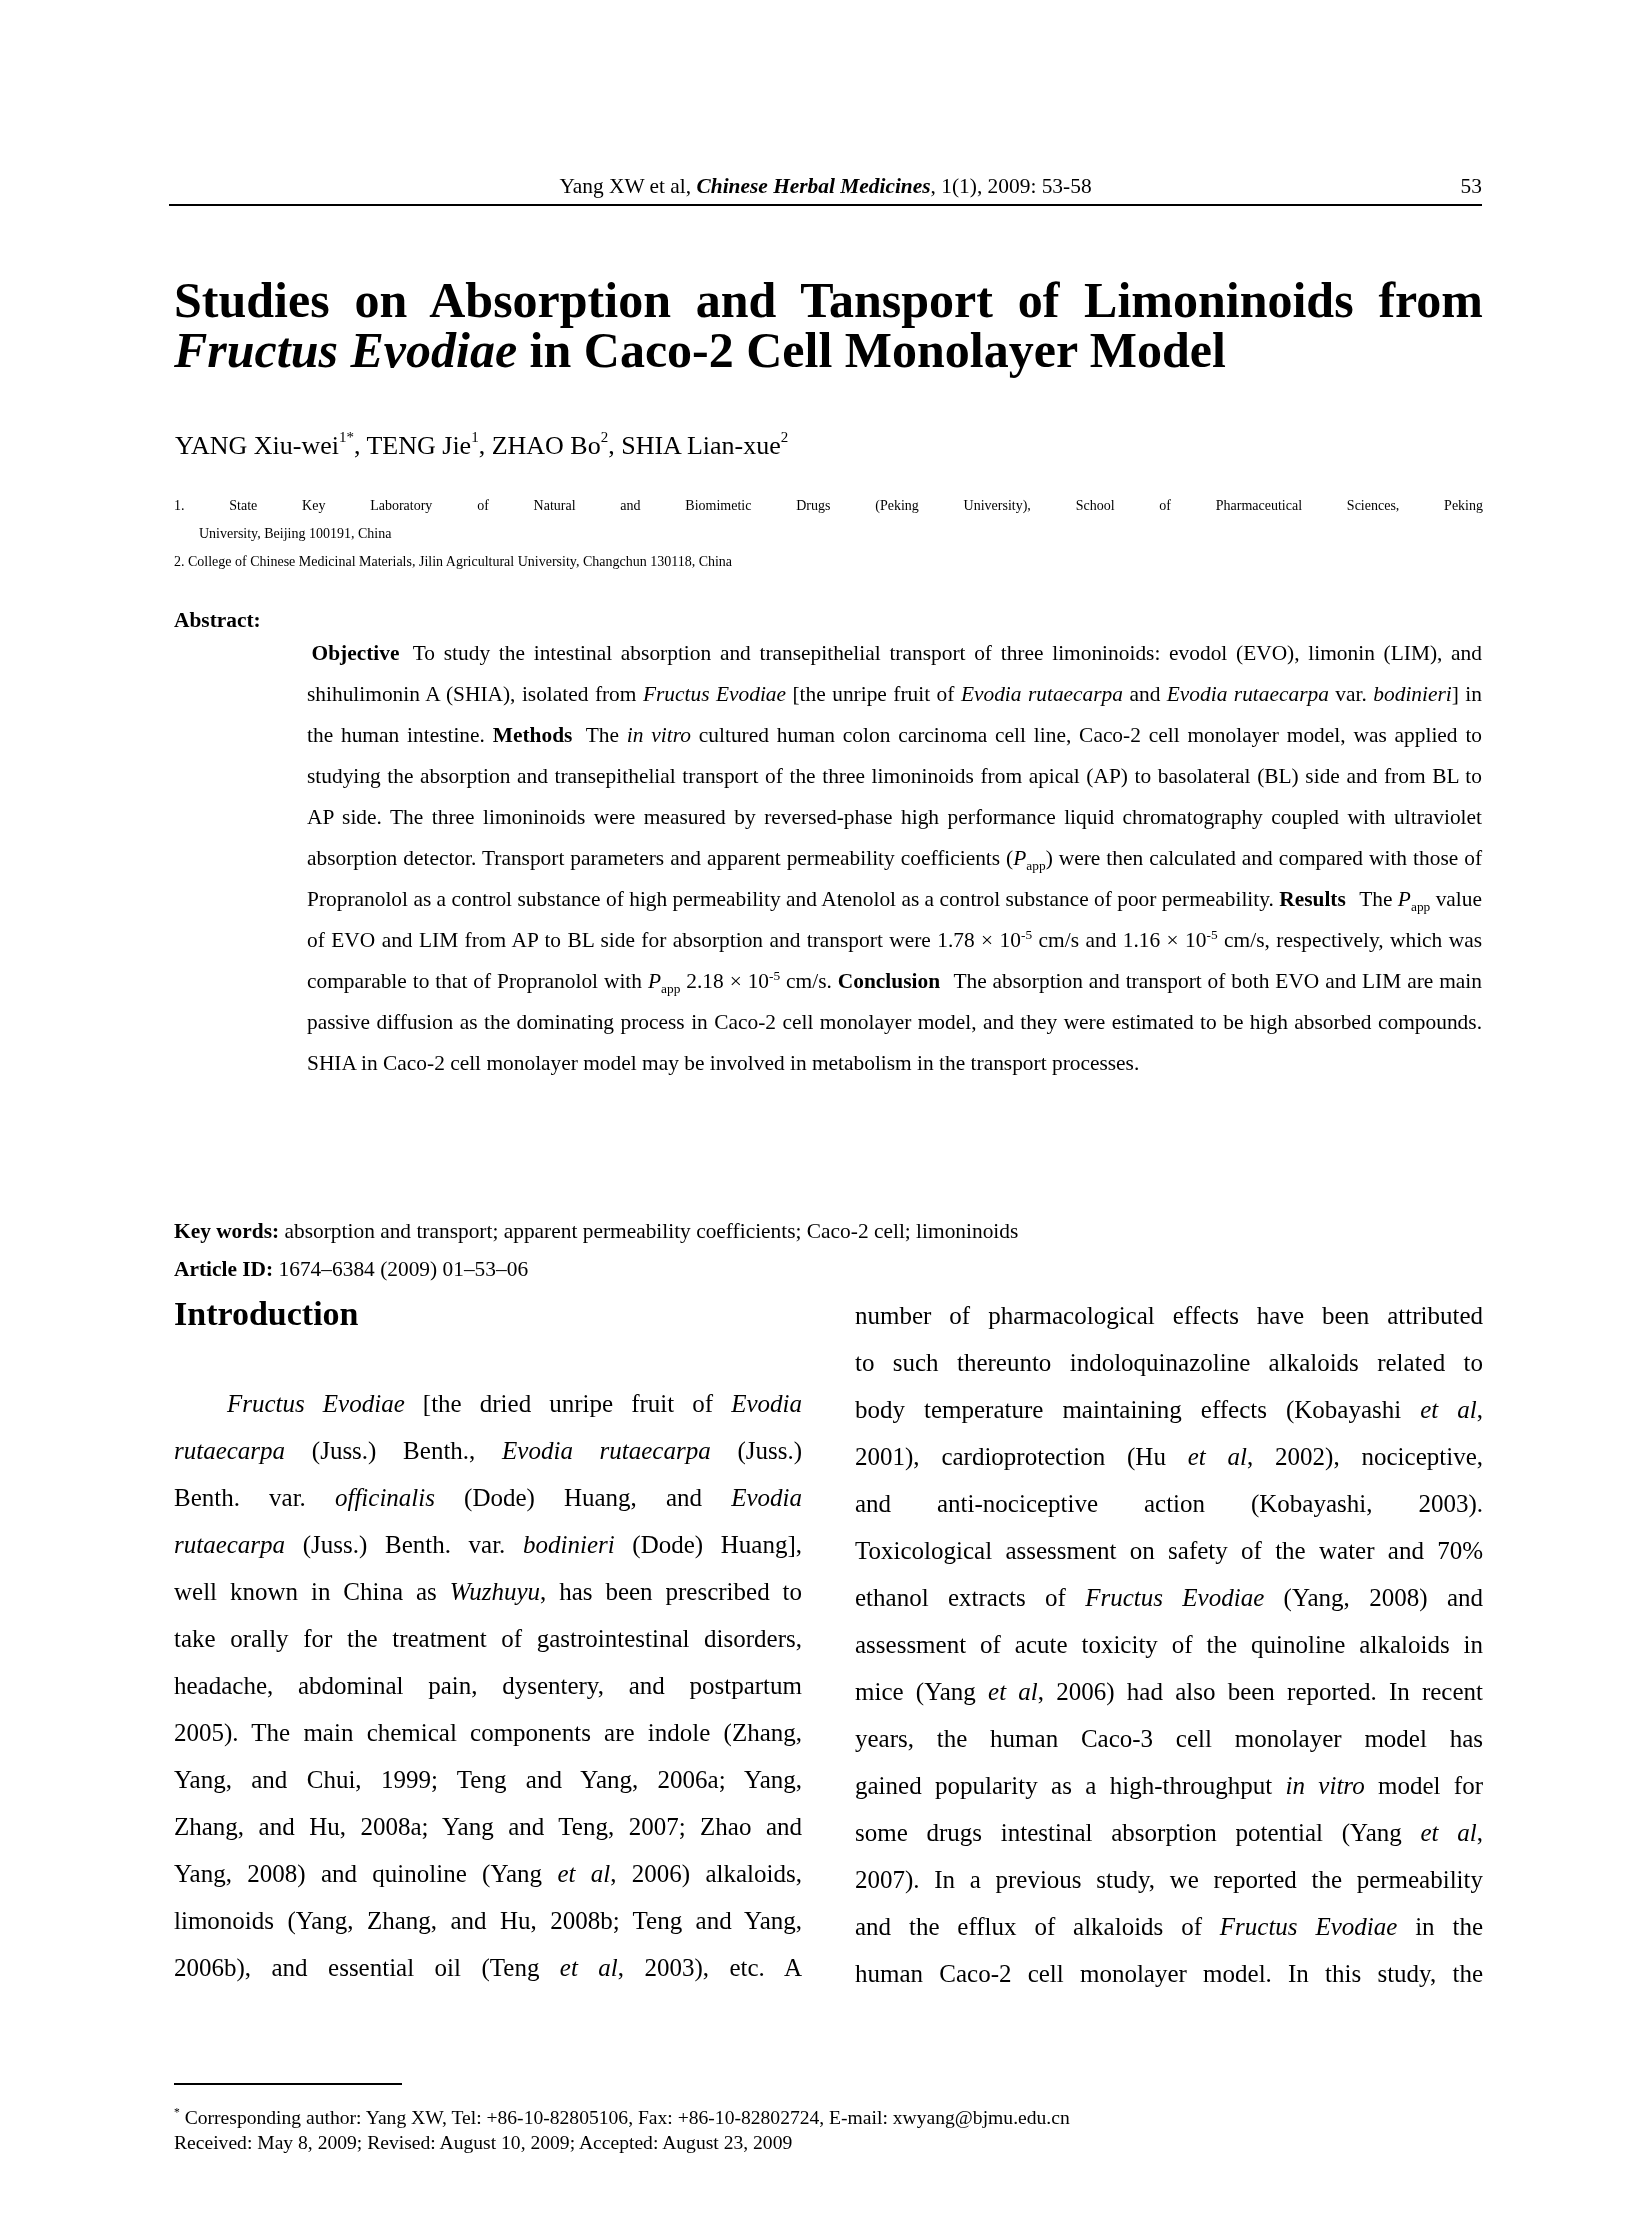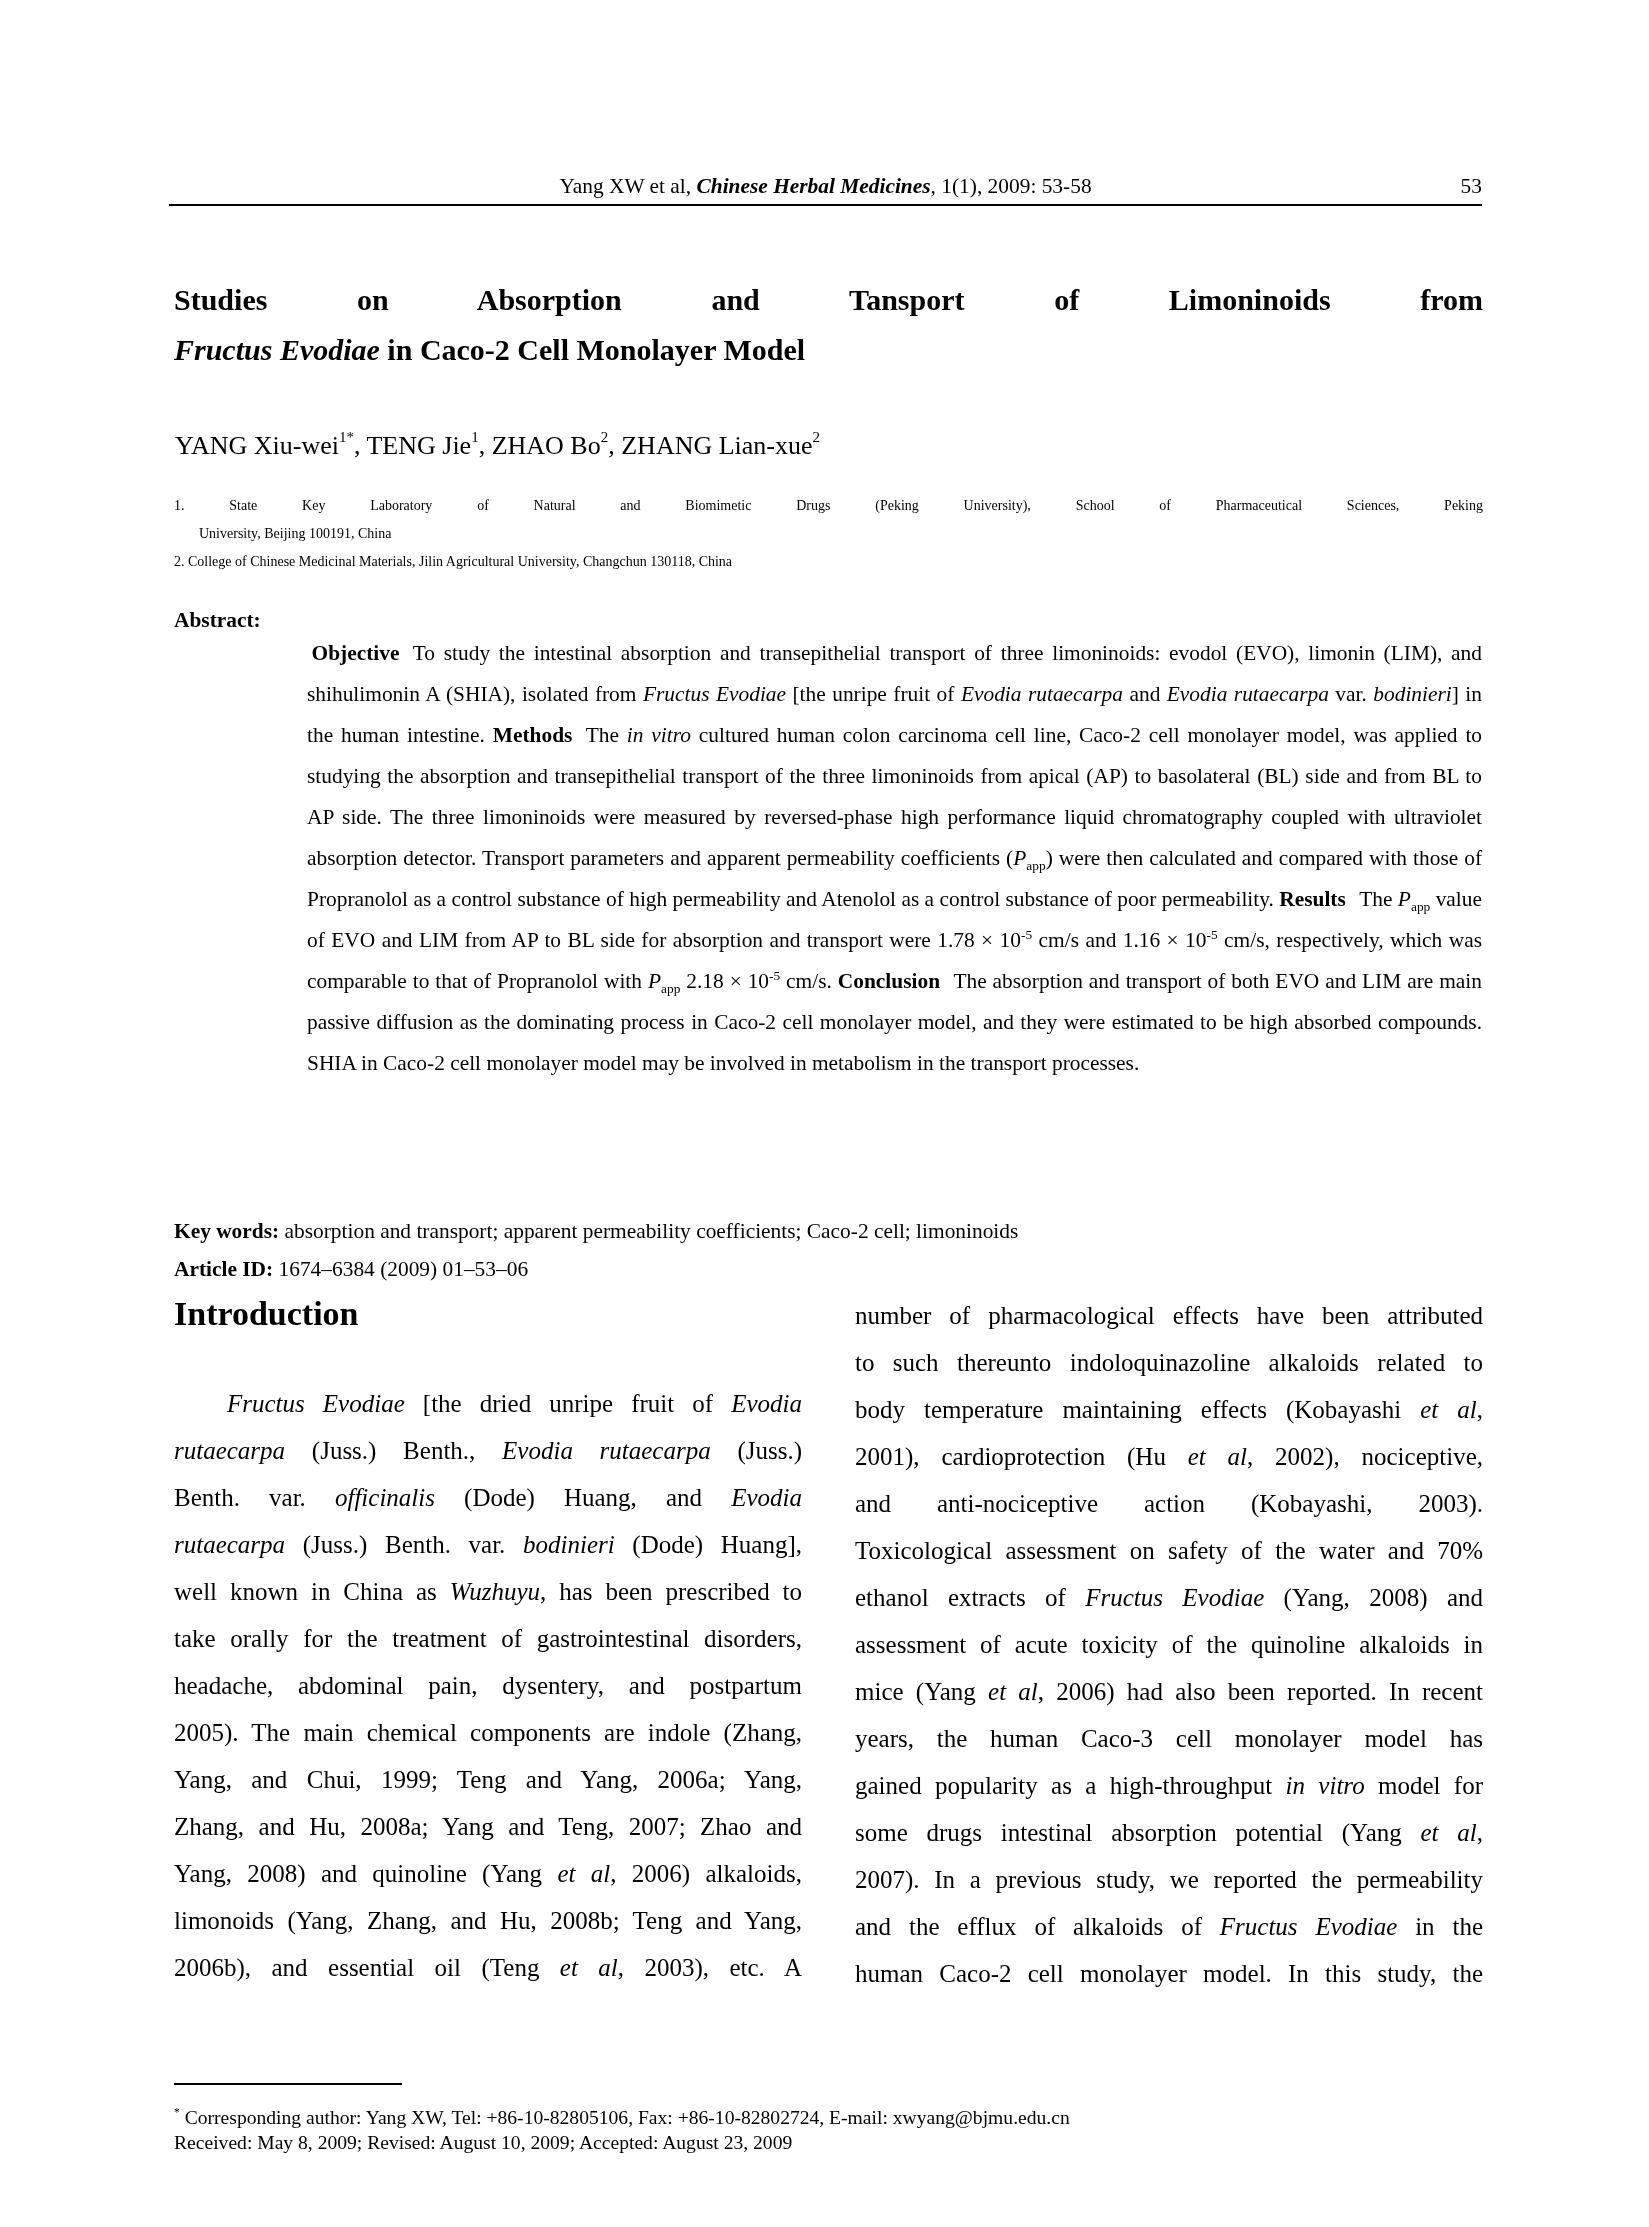--- a/index.html
+++ b/index.html
@@ -10,21 +10,21 @@
   .running-head {
     position: absolute; left: 169px; top: 173px; width: 1313px; height: 27px;
     font-size: 21.4px; line-height: 27px;
   }
   .running-head .center { position: absolute; left: 0; right: 0; text-align: center; }
   .running-head .pageno { position: absolute; right: 0; top: 0; }
   .head-rule { position: absolute; left: 169px; top: 204px; width: 1313px; height: 2.2px; background: #000; }
 
   .title {
     position: absolute; left: 174px; top: 275px; width: 1309px;
-    font-size: 30px; font-weight: bold; line-height: 50px;
+    font-size: 50px; font-weight: bold; line-height: 50px;
   }
   .title .l1 { display: block; text-align: justify; text-align-last: justify; }
   .title .l2 { display: block; }
 
   .authors { position: absolute; left: 175px; top: 430px; font-size: 26px; line-height: 31px; }
   .authors sup { font-size: 15px; vertical-align: 11.6px; line-height: 0; }
 
   .affil { position: absolute; left: 174px; top: 492px; width: 1309px; font-size: 14px; line-height: 28px; }
   .affil .item { display: block; }
   .affil .item .a1 { display: block; text-align: justify; text-align-last: justify; }
@@ -65,21 +65,21 @@
   <div class="pageno">53</div>
 </div>
 <div class="head-rule"></div>
 
 <div class="title">
   <span class="l1">Studies on Absorption and Tansport of Limoninoids from</span>
   <span class="l2"><i>Fructus Evodiae</i><span> in Caco-2 Cell Monolayer Model</span></span>
 </div>
 
 <div class="authors">
-  <span><span>YANG Xiu-wei</span><sup>1*</sup><span>, </span></span><span><span>TENG Jie</span><sup>1</sup><span>, </span></span><span><span>ZHAO Bo</span><sup>2</sup><span>, </span></span><span><span>ZHANG Lian-xue</span><sup>2</sup></span>
+  <span><span>YANG Xiu-wei</span><sup>1*</sup><span>, </span></span><span><span>TENG Jie</span><sup>1</sup><span>, </span></span><span><span>ZHAO Bo</span><sup>2</sup><span>, </span></span><span><span>SHIA Lian-xue</span><sup>2</sup></span>
 </div>
 
 <div class="affil">
   <span class="item">
     <span class="a1">1. State Key Laboratory of Natural and Biomimetic Drugs (Peking University), School of Pharmaceutical Sciences, Peking</span>
     <span class="cont">University, Beijing 100191, China</span>
   </span>
   <span class="item">2. College of Chinese Medicinal Materials, Jilin Agricultural University, Changchun 130118, China</span>
 </div>
 

